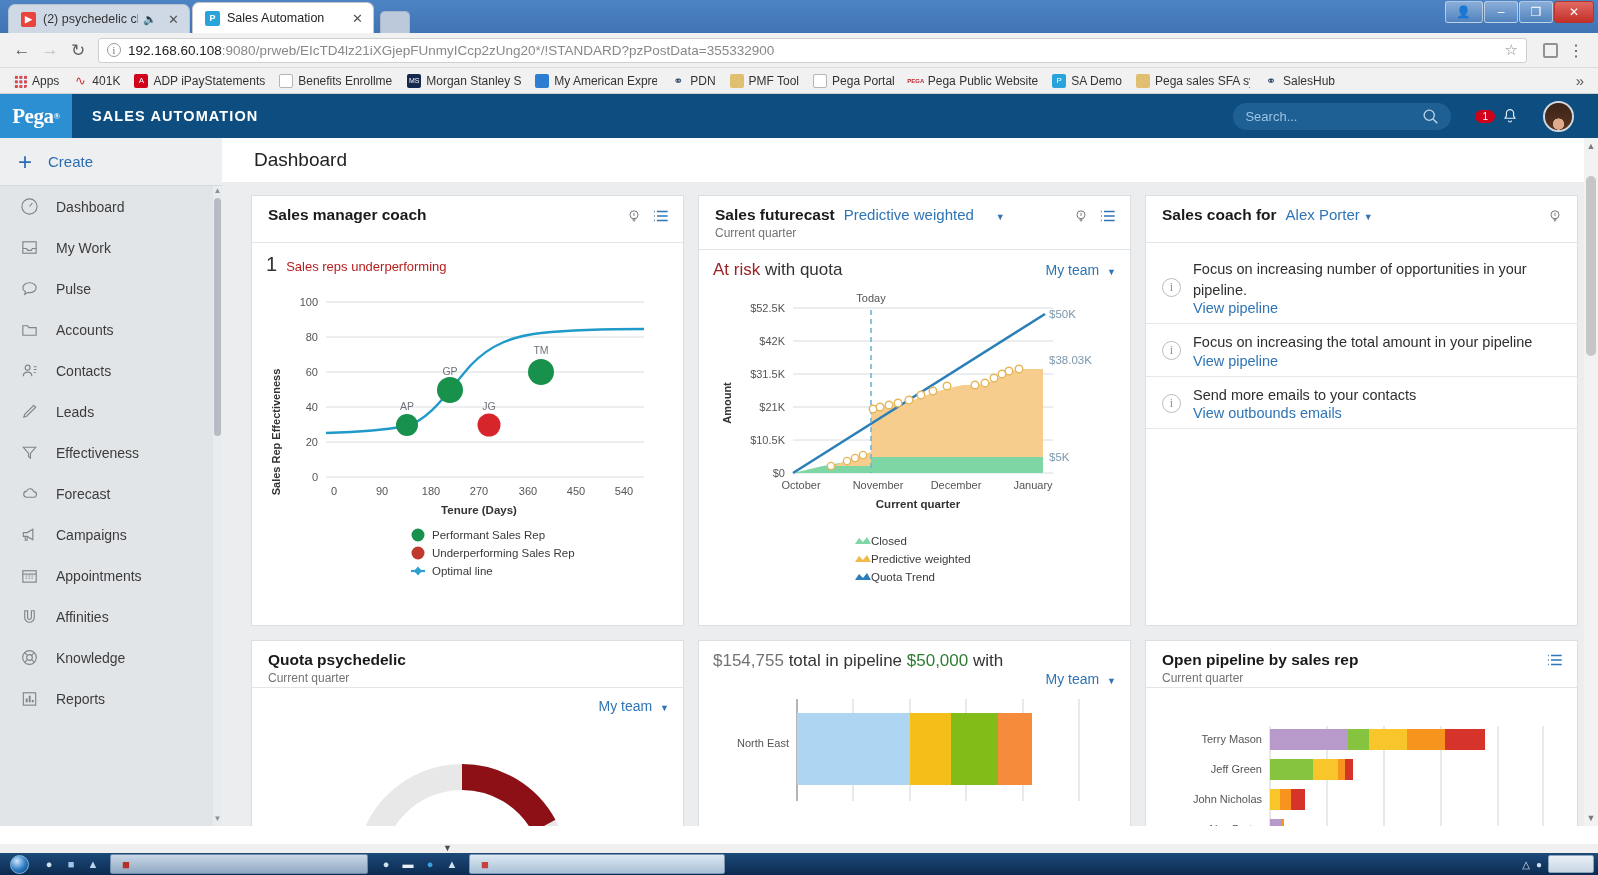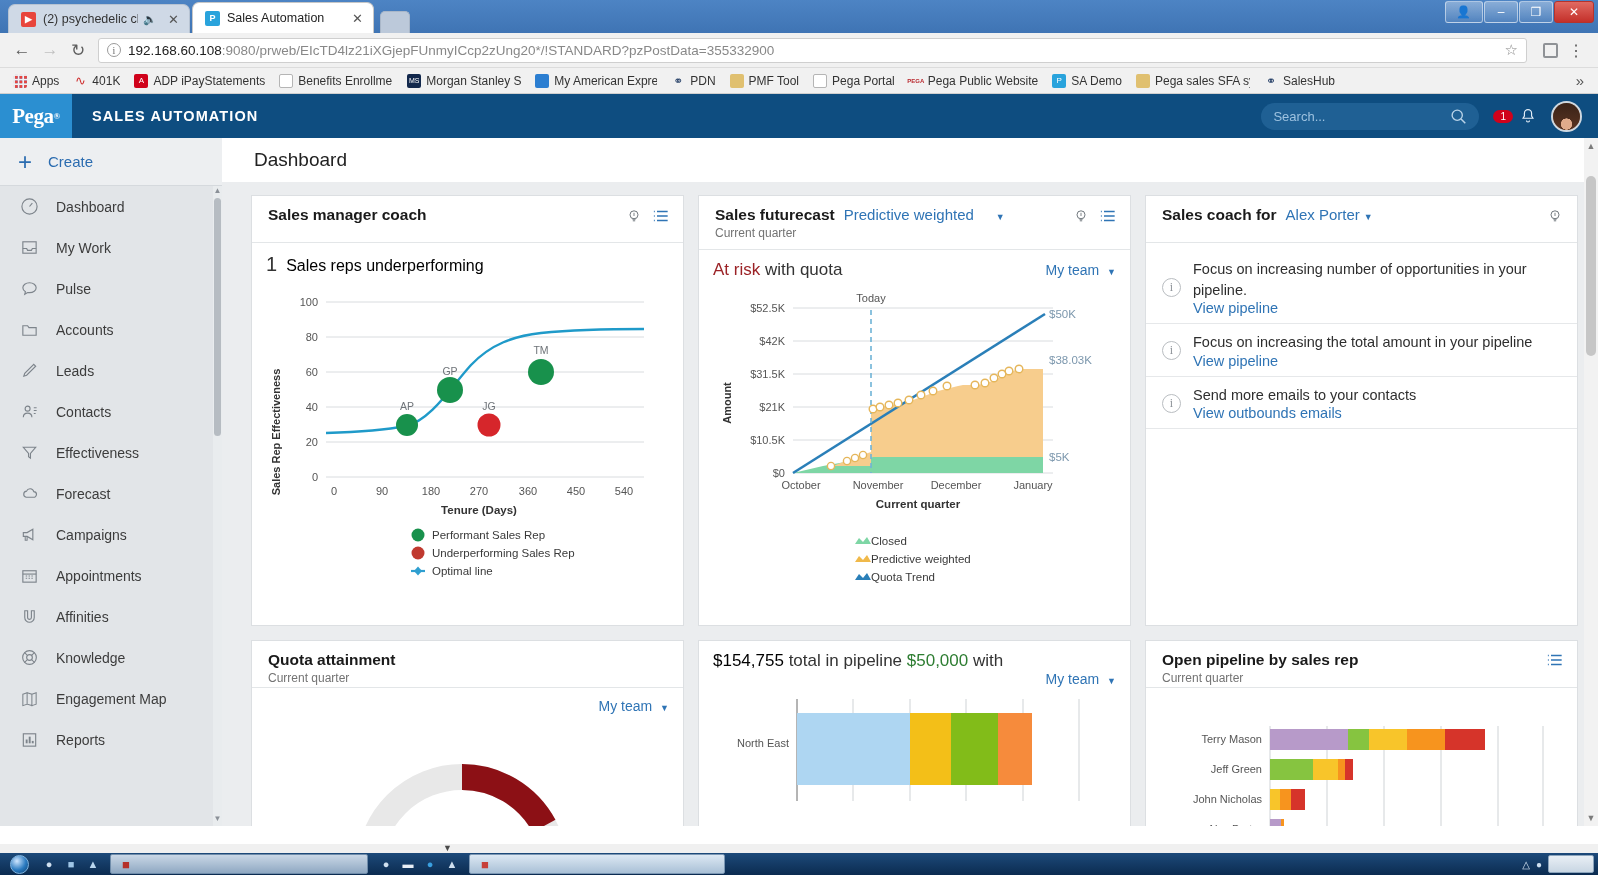--- a/index.html
+++ b/index.html
@@ -120,21 +120,21 @@
   .pega-logo {
     width:72px; height:44px; background:#2b8fd1;
     display:flex;align-items:center;justify-content:center;
     color:#fff; font-size:21px; font-weight:bold; font-family:"Liberation Serif",serif;
     letter-spacing:-0.5px;
   }
   .pega-logo sup { font-size:9px; vertical-align:super; }
   .app-title {
     color:#fff; font-weight:bold; font-size:14.5px; letter-spacing:1.1px; margin-left:20px;
   }
-  .hdr-right { margin-left:auto; display:flex; align-items:center; padding-right:16px; gap:14px;justify-content:flex-end; }
+  .hdr-right { margin-left:auto; display:flex; align-items:center; padding-right:24px; gap:24px;justify-content:flex-end; }
   .searchbox {
     width:218px; height:27px; background:#1f6094; border-radius:14px;
     display:flex;align-items:center; padding:0 12px; color:#9dc2e0; font-size:13px;
   }
   .searchbox .sicon { margin-left:auto; }
   .notif-wrap { display:flex; align-items:center; gap:6px; }
   .badge { background:#d0021b; color:#fff; font-size:10px; border-radius:9px; padding:1px 7px; }
   .avatar {
     width:31px;height:31px;border-radius:50%;overflow:hidden;border:2px solid #cfd8e0;
     background:#b08a72; position:relative;
@@ -194,21 +194,21 @@
   .card-sub { font-size:12px; color:#737373; margin-top:2px; }
   .card-dd { font-size:15px; color:#2f74b5; margin-left:9px; font-weight:normal; }
   .ddcaret { color:#2f74b5; font-size:9px; margin-left:4px; }
   .head-icons { margin-left:auto; display:flex; gap:11px; align-items:center; padding-top:2px; }
   .ic-bulb { color:#6b7278; font-size:15px; }
   .ic-list { color:#2f74b5; font-size:15px; letter-spacing:-1px;}
   .card-body { flex:1; position:relative; padding:10px 14px; }
 
   .kpi-row { display:flex; align-items:baseline; }
   .kpi-num { font-size:20px; color:#333; margin-right:9px; }
-  .kpi-lbl { font-size:16px; color:#000000; }
+  .kpi-lbl { font-size:13px; color:#b91c1c; }
   .atrisk { font-size:17px; color:#9b2226; }
   .atrisk-rest { font-size:17px; color:#333; }
   .myteam { margin-left:auto; color:#2f74b5; font-size:14px; }
 
   svg { display:block; }
 
   
   .coach-list { padding:8px 0 0 0; }
   .coach-item { display:flex; padding:8px 16px 7px 16px; border-bottom:1px solid #e6e8ea; }
   .coach-item:last-child{border-bottom:1px solid #e6e8ea;}
@@ -410,38 +410,38 @@
         <span class="nicon">
             <svg width="19" height="19" viewBox="0 0 20 20">
               <path d="M3 6h5l1.4 2H17v8H3z" fill="none" stroke="#7d848b" stroke-width="1.2"></path>
             </svg>
           </span>
         <span>Accounts</span>
       </div>
       <div class="nav-item">
         <span class="nicon">
             <svg width="19" height="19" viewBox="0 0 20 20">
-              <path d="M14.5 3.5l2 2L7 15l-3 1 1-3z" fill="none" stroke="#7d848b" stroke-width="1.2"></path>
-            </svg>
-          </span>
-        <span>Leads</span>
-      </div>
-      <div class="nav-item">
-        <span class="nicon">
-            <svg width="19" height="19" viewBox="0 0 20 20">
               <circle cx="8" cy="7" r="2.6" fill="none" stroke="#7d848b" stroke-width="1.2"></circle>
               <path d="M3.5 16c0-2.7 2-4.3 4.5-4.3s4.5 1.6 4.5 4.3" fill="none" stroke="#7d848b" stroke-width="1.2"></path>
               <path d="M14.5 6h3M14.5 9h3M14.5 12h2" stroke="#7d848b" stroke-width="1.1"></path>
             </svg>
           </span>
         <span>Contacts</span>
       </div>
       <div class="nav-item">
         <span class="nicon">
             <svg width="19" height="19" viewBox="0 0 20 20">
+              <path d="M14.5 3.5l2 2L7 15l-3 1 1-3z" fill="none" stroke="#7d848b" stroke-width="1.2"></path>
+            </svg>
+          </span>
+        <span>Leads</span>
+      </div>
+      <div class="nav-item">
+        <span class="nicon">
+            <svg width="19" height="19" viewBox="0 0 20 20">
               <path d="M3.5 4.5h13L11 11v5l-2-1.5V11z" fill="none" stroke="#7d848b" stroke-width="1.2"></path>
             </svg>
           </span>
         <span>Effectiveness</span>
       </div>
       <div class="nav-item">
         <span class="nicon">
             <svg width="19" height="19" viewBox="0 0 20 20">
               <path d="M6.5 14a3.3 3.3 0 0 1 .4-6.5A4 4 0 0 1 14.5 8a3 3 0 0 1-.3 6z" fill="none" stroke="#7d848b" stroke-width="1.2"></path>
             </svg>
@@ -477,28 +477,20 @@
       </div>
       <div class="nav-item">
         <span class="nicon">
             <svg width="19" height="19" viewBox="0 0 20 20">
               <circle cx="10" cy="10" r="7.2" fill="none" stroke="#7d848b" stroke-width="1.2"></circle>
               <circle cx="10" cy="10" r="3" fill="none" stroke="#7d848b" stroke-width="1.2"></circle>
               <path d="M4.8 4.8l3 3M15.2 4.8l-3 3M4.8 15.2l3-3M15.2 15.2l-3-3" stroke="#7d848b" stroke-width="1.1"></path>
             </svg>
           </span>
         <span>Knowledge</span>
-      </div>
-      <div class="nav-item">
-        <span class="nicon">
-            <svg width="19" height="19" viewBox="0 0 20 20">
-              <path d="M3 5.5l4.5-1.5v12L3 17.5zM7.5 4l5 1.5v12L7.5 16zM12.5 5.5L17 4v12l-4.5 1.5z" fill="none" stroke="#7d848b" stroke-width="1.1"></path>
-            </svg>
-          </span>
-        <span>Engagement Map</span>
       </div>
       <div class="nav-item">
         <span class="nicon">
             <svg width="19" height="19" viewBox="0 0 20 20">
               <rect x="3.5" y="4" width="13" height="13" fill="none" stroke="#7d848b" stroke-width="1.2"></rect>
               <rect x="6" y="10" width="2" height="4" fill="#7d848b"></rect>
               <rect x="9.2" y="7" width="2" height="7" fill="#7d848b"></rect>
               <rect x="12.4" y="11.5" width="2" height="2.5" fill="#7d848b"></rect>
             </svg>
           </span>
@@ -754,42 +746,42 @@
                   <span class="ci-link">View outbounds emails</span>
                 </span>
               </div>
             </div>
           </div>
         </div>
 
         <div class="card r2">
           <div class="card-head">
             <div>
-              <div class="card-title">Quota attainment</div>
+              <div class="card-title">Quota psychedelic</div>
               <div class="card-sub">Current quarter</div>
             </div>
           </div>
           <div class="card-body">
             <div style="display:flex;">
               <span class="myteam">
                 <span>My team</span>
                 <span class="ddcaret">▼</span>
               </span>
             </div>
             <svg width="392" height="150" viewBox="0 0 392 150" style="margin-top:8px;">
               <circle cx="196" cy="148" r="93" fill="none" stroke="#e8e8e8" stroke-width="26"></circle>
               <path d="M 196 55 A 93 93 0 0 1 278 104" fill="none" stroke="#8c1015" stroke-width="26"></path>
             </svg>
           </div>
         </div>
 
         <div class="card r2">
           <div class="card-body">
             <div style="font-size:17px;color:#333;">
-              <span style="color:#000000;">$154,755</span><span> total in pipeline </span><span style="color:#2e7d32;">$50,000</span><span> with</span>
+              <span style="color:#737373;">$154,755</span><span> total in pipeline </span><span style="color:#2e7d32;">$50,000</span><span> with</span>
             </div>
             <div style="display:flex;">
               <span class="myteam">
                 <span>My team</span>
                 <span class="ddcaret">▼</span>
               </span>
             </div>
             <svg width="392" height="110" viewBox="0 0 392 110" style="margin-top:6px;">
               <g stroke="#cfd3d6" stroke-width="1">
                 <line x1="84" y1="6" x2="84" y2="108" stroke="#6b6b6b"></line>

